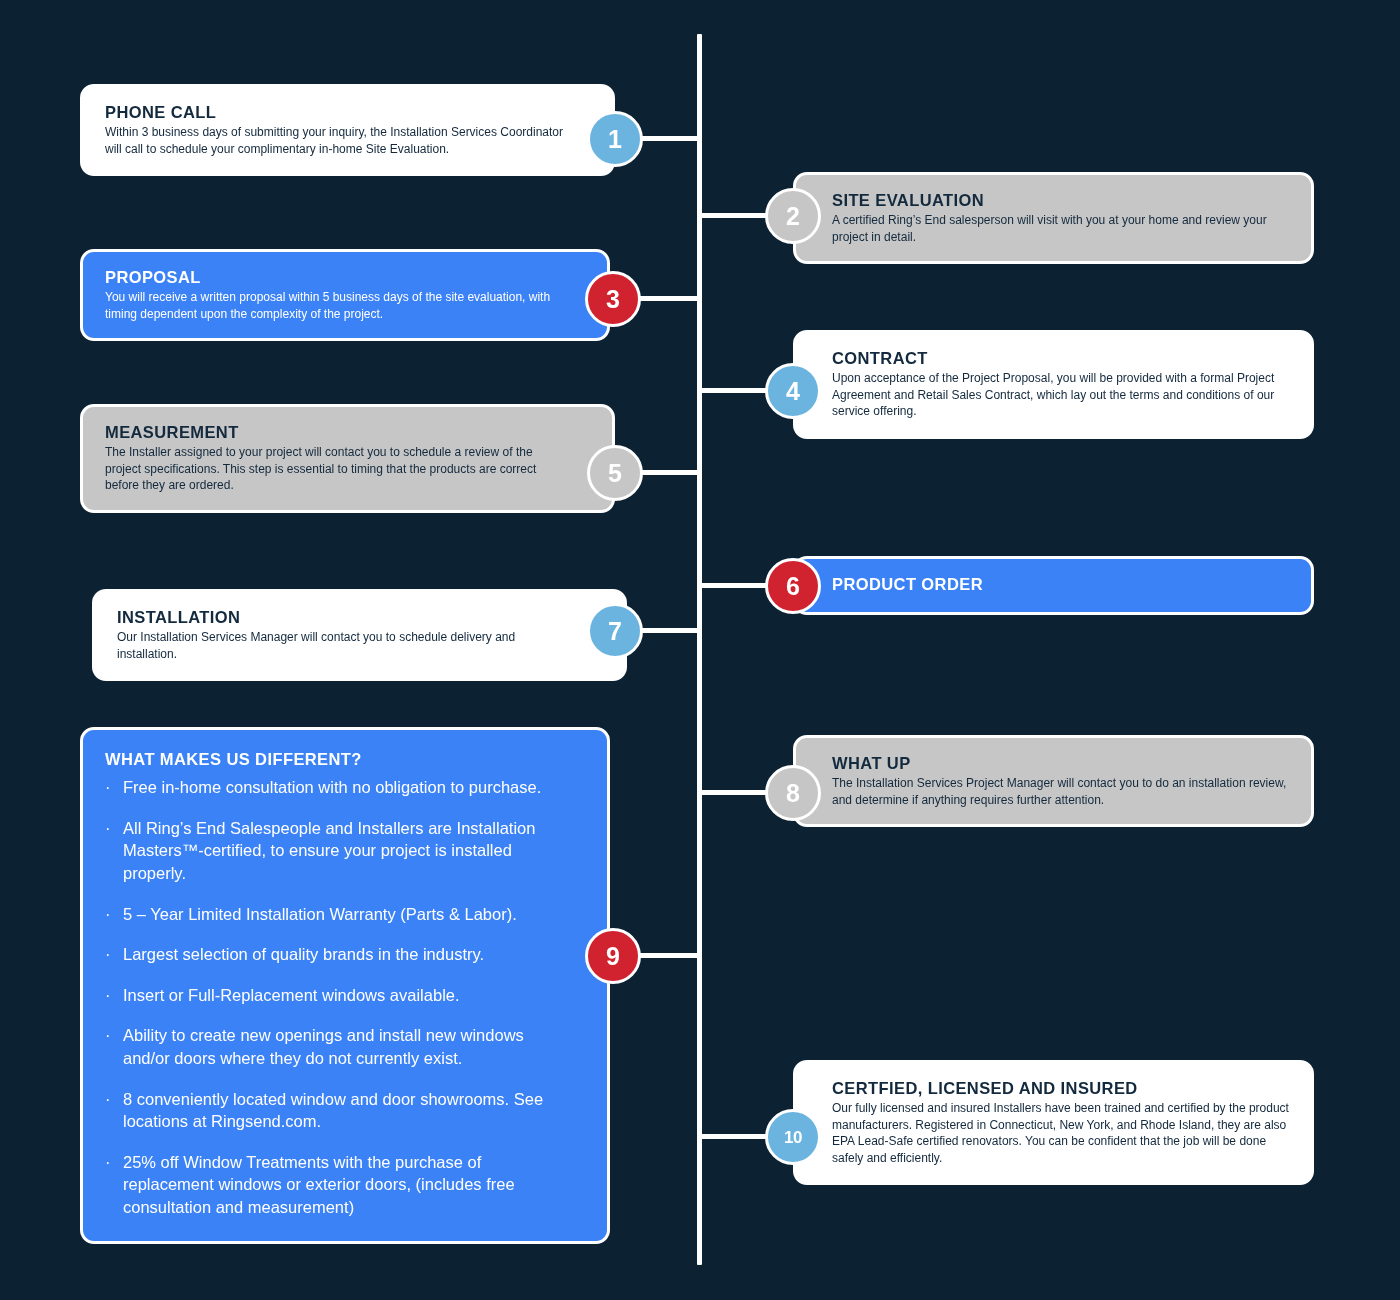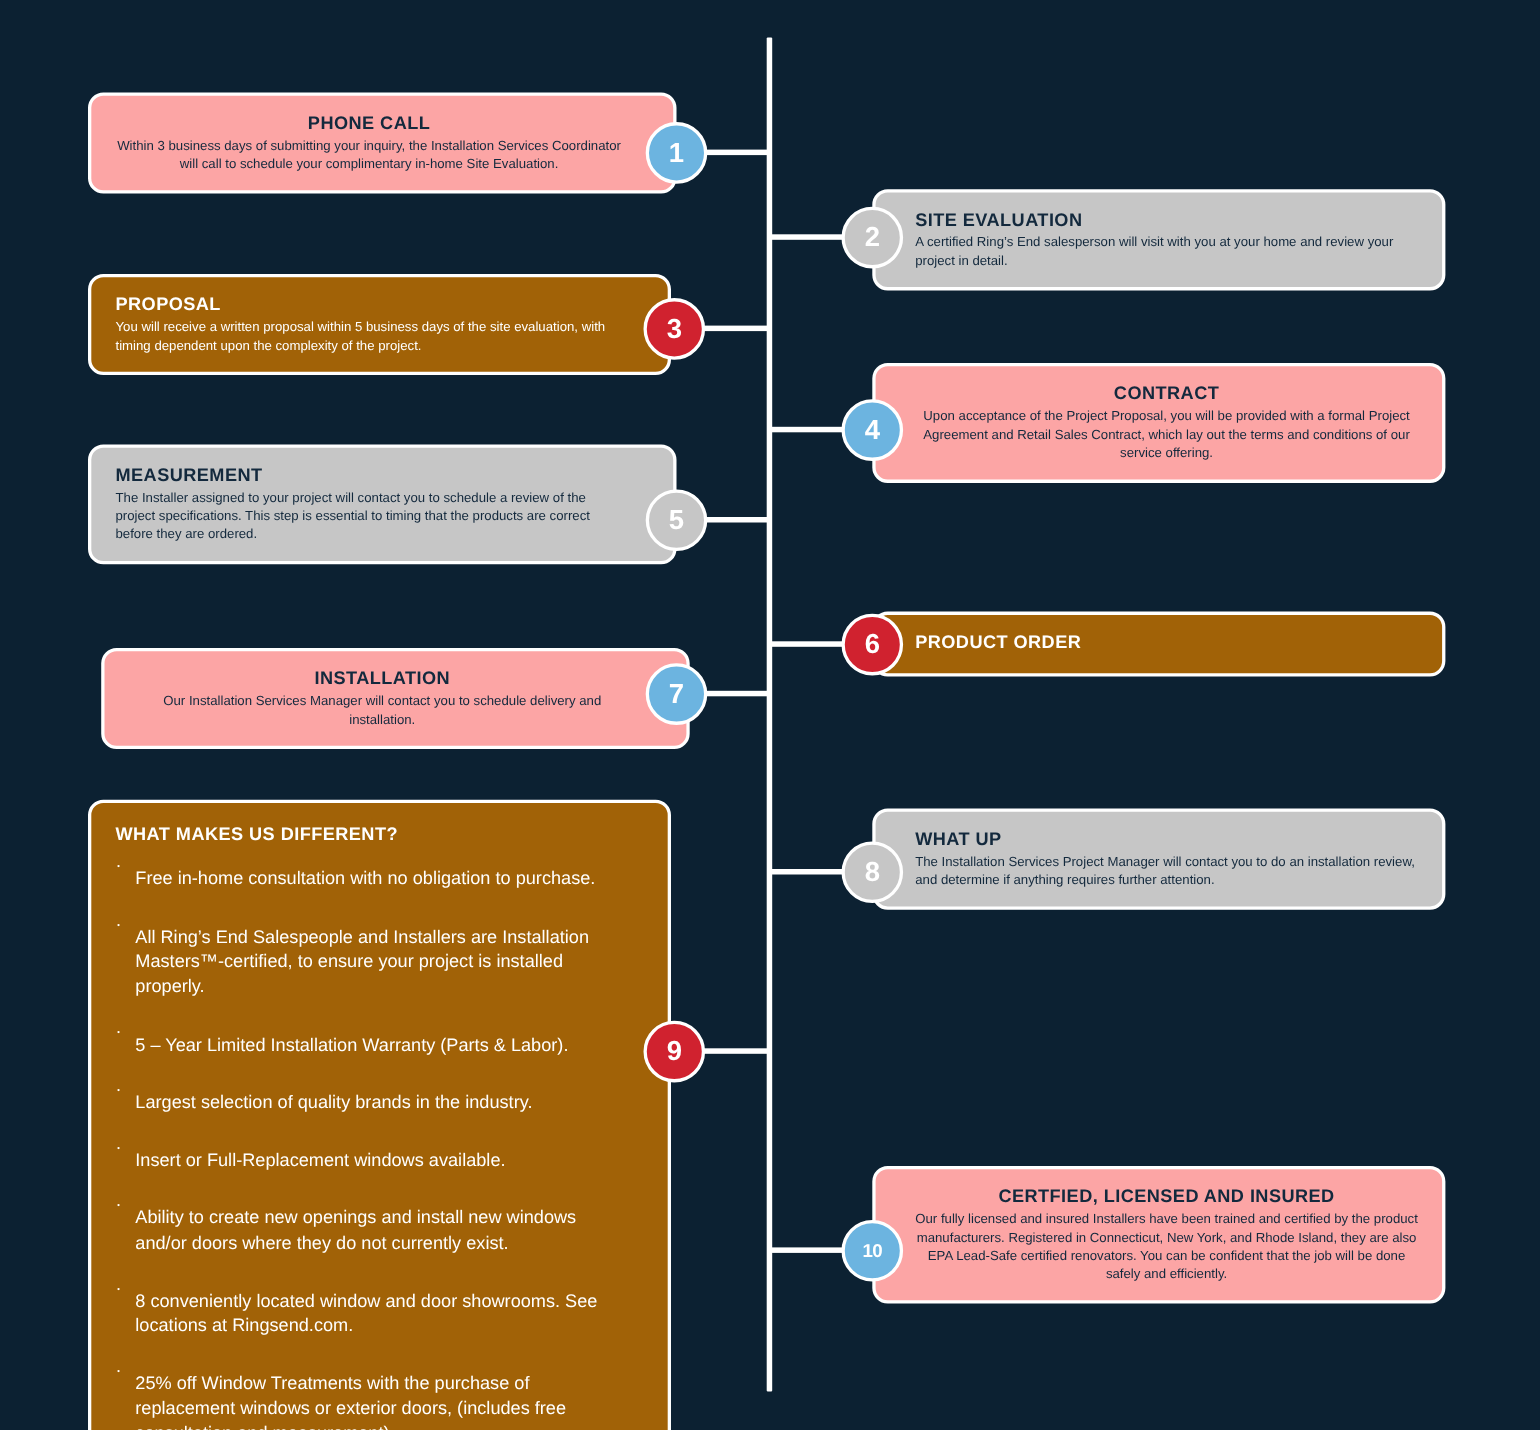--- a/index.html
+++ b/index.html
@@ -35,22 +35,22 @@
     background: #ffffff;
   }
 
   
   .card {
     position: absolute;
     border-radius: 14px;
     border: 3px solid #ffffff;
     padding: 14px 22px 16px 22px;
   }
-  .card.blue  { background: #fca5a5; color: #13293d; text-align: center; }
-  .card.red   { background: #a16207; color: #ffffff; }
+  .card.blue  { background: #ffffff; color: #13293d; }
+  .card.red   { background: #3b82f6; color: #ffffff; }
   .card.gray  { background: #c6c6c6; color: #13293d; }
 
   .card .title {
     font-size: 16.5px;
     font-weight: bold;
     letter-spacing: 0.4px;
     line-height: 1.35;
     margin-bottom: 1px;
   }
   .card .body {
@@ -90,21 +90,21 @@
     font-size: 16.5px;
     line-height: 1.37;
     margin-bottom: 18px;
   }
   .bullet:last-child { margin-bottom: 0; }
   .bullet .dot {
     flex: 0 0 18px;
     text-align: left;
     font-size: 16.5px;
   }
-  .bullet .txt { flex: 1 1 auto; margin-top: 12px; }
+  .bullet .txt { flex: 1 1 auto; }
 </style>
 </head>
 <body>
 
 <div id="stage">
 
   <div class="spine"></div>
 
   <div class="connector" style="left:628px; top:136px; width:72px;"></div>
   <div class="card blue side-left" style="left:80px; top:84px; width:535px;">

